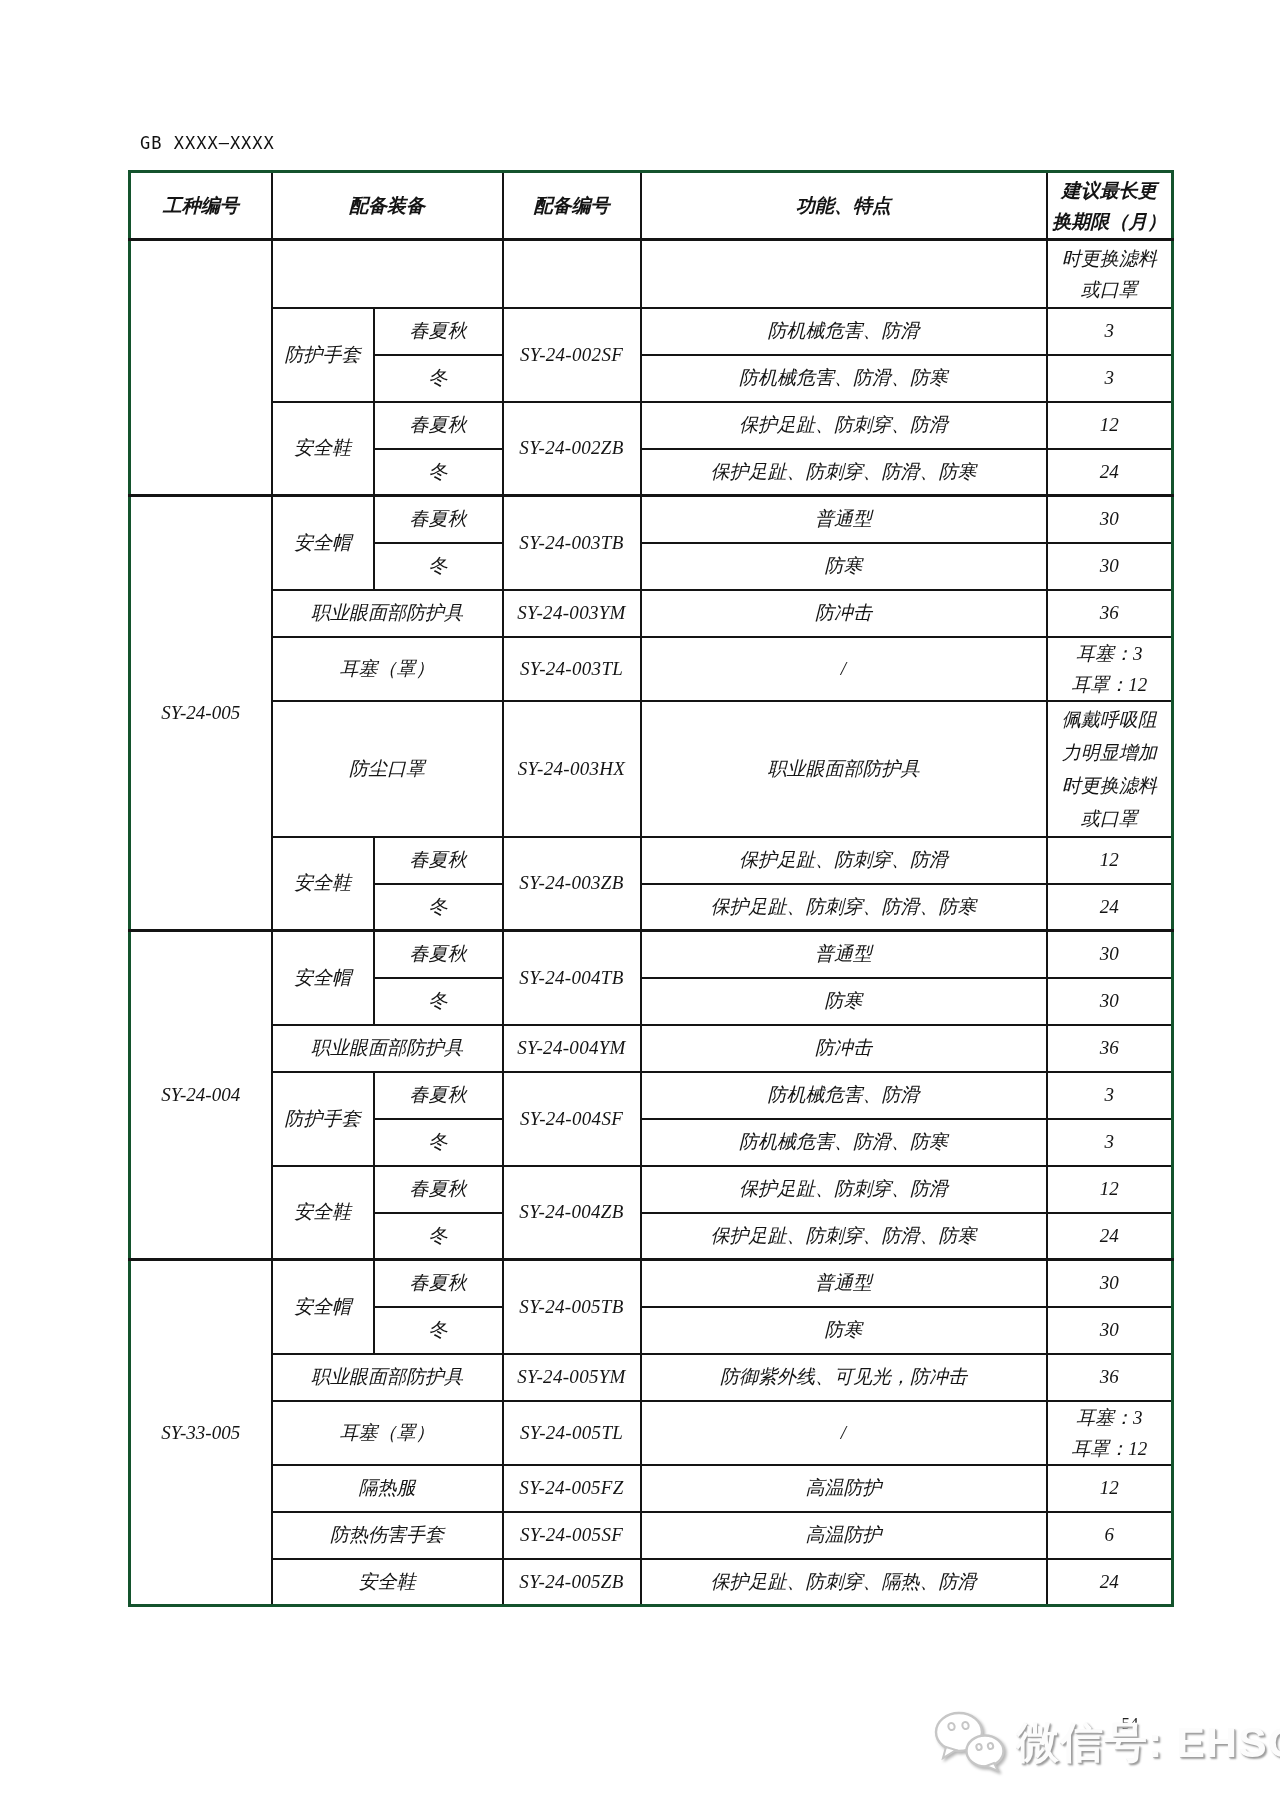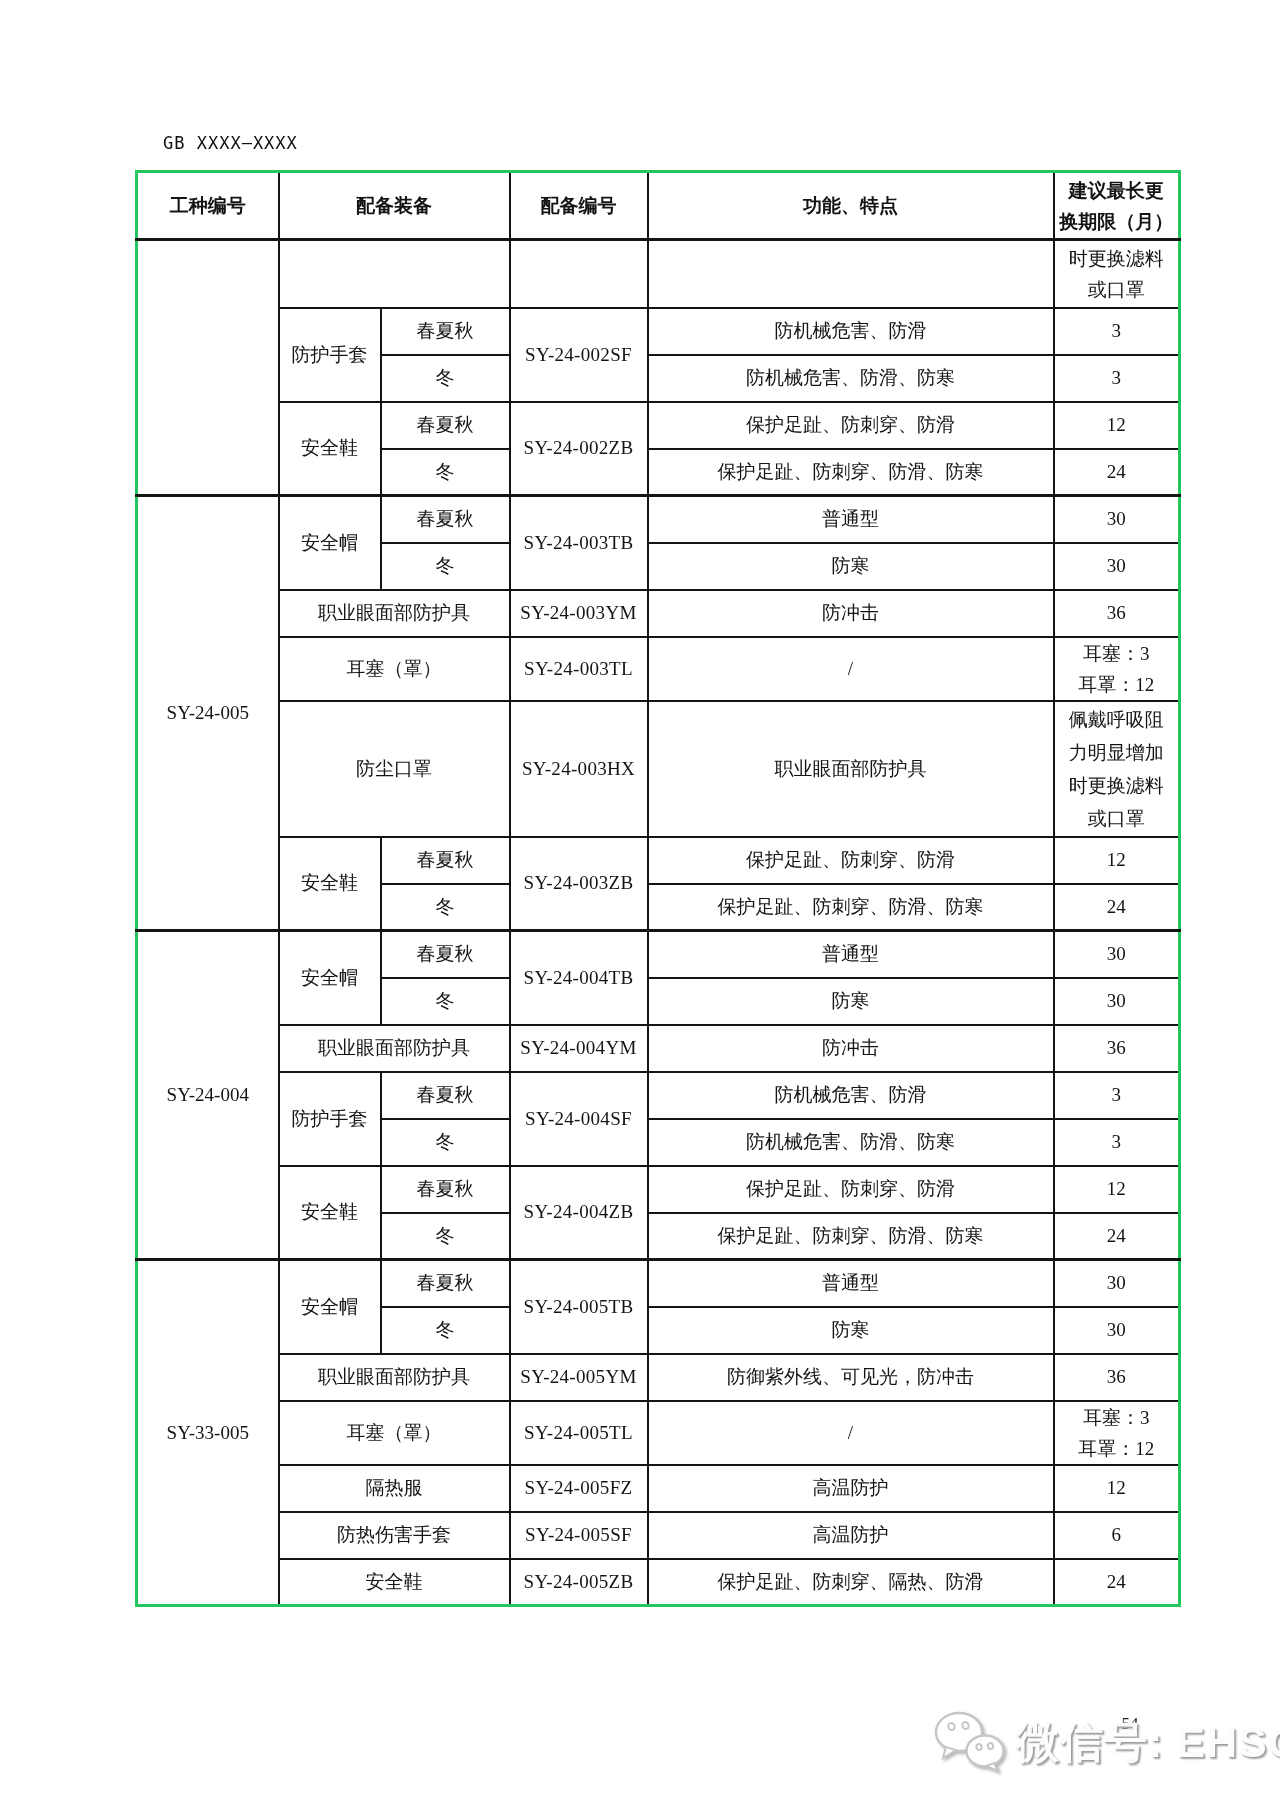--- a/index.html
+++ b/index.html
@@ -2,26 +2,27 @@
 <html><head>
 <meta charset="utf-8">
 <style>
   html,body{margin:0;padding:0;}
   body{
     width:1280px;height:1810px;position:relative;background:#ffffff;
     font-family:"Liberation Serif","DejaVu Serif",serif;color:#141414;
   }
   .doc-code{
     position:absolute;left:140px;top:133px;
-    font-family:"DejaVu Sans Mono",monospace;font-size:17px;letter-spacing:1px;color:#111;margin-left:23px;
+    font-family:"DejaVu Sans Mono",monospace;font-size:17px;letter-spacing:1px;color:#111;
   }
   table.main{
-    position:absolute;left:135px;top:170px;
+    position:absolute;left:128px;top:170px;
     border-collapse:collapse;table-layout:fixed;width:1043px;
-    border:3px solid #22c55e;
+    border:3px solid #14532d;
+    font-style:italic;
   }
   table.main td{
     border:2px solid #141414;
     text-align:center;vertical-align:middle;
     font-size:19px;padding:0;overflow:hidden;
   }
   tr.hdr td{font-weight:bold;border-bottom-width:3px;}
   tr.sec td{border-top-width:3px;}
   tr.sub td{border-top-width:1px;}
   .r47{height:47px}.r67{height:50px}.r68{height:68px}.r136{height:136px}

